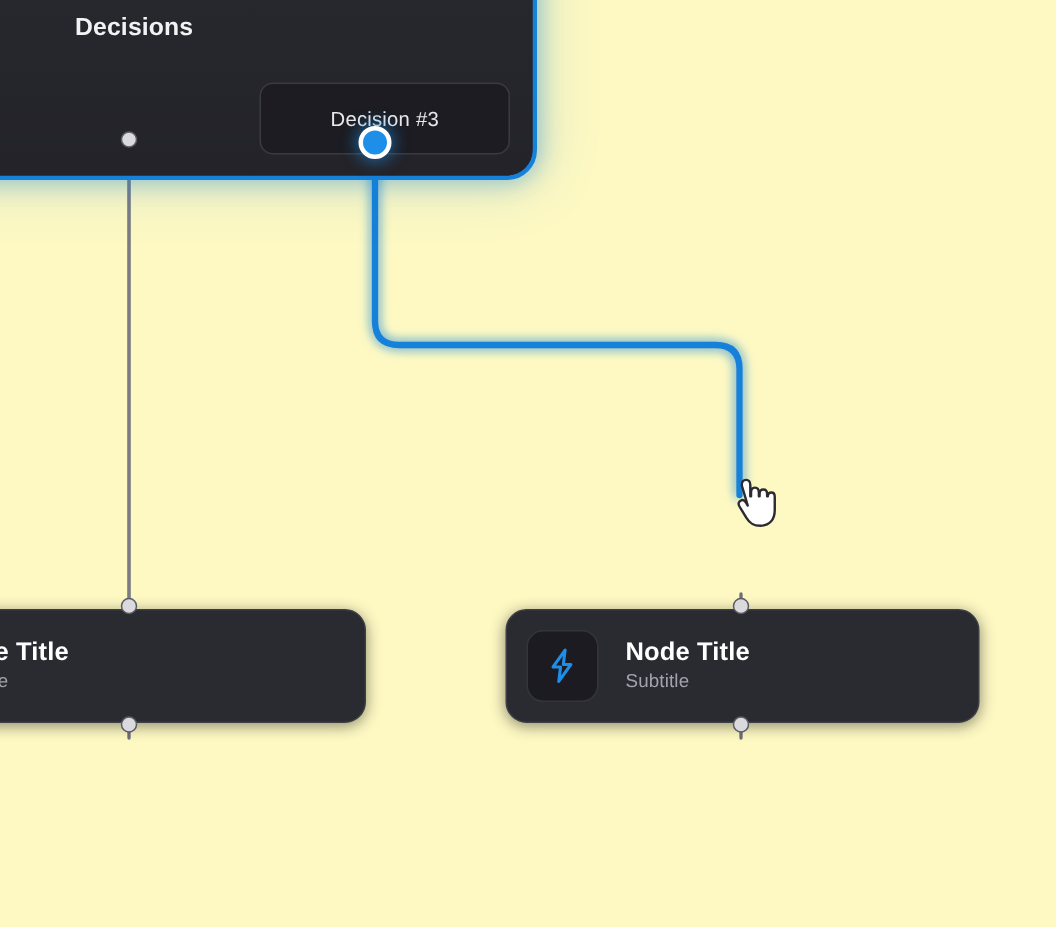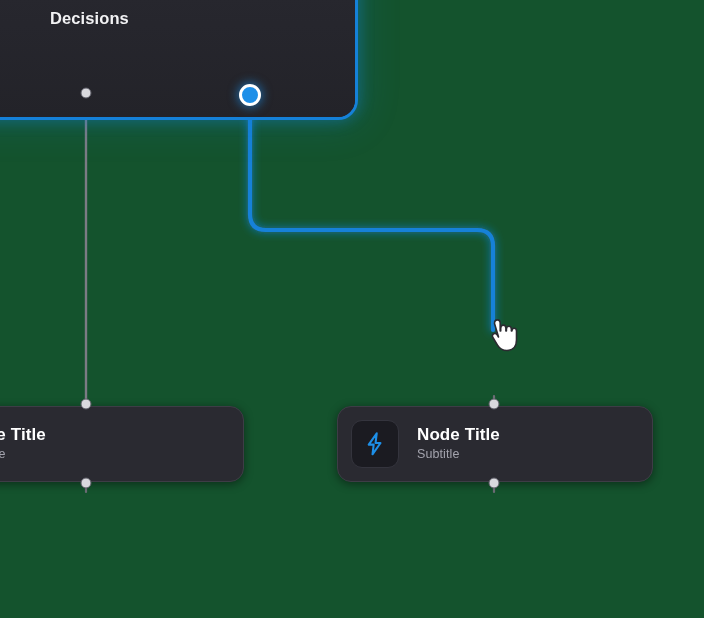--- a/index.html
+++ b/index.html
@@ -4,21 +4,21 @@
 <style>
   html, body {
     margin: 0;
     padding: 0;
     background: #0f0f13;
   }
   #canvas {
     position: relative;
     width: 704px;
     height: 618px;
-    background: #14532d;
+    background: #fef9c3;
     overflow: hidden;
     font-family: "Liberation Sans", sans-serif;
     -webkit-font-smoothing: antialiased;
   }
 
   
   .decisions-panel {
     position: absolute;
     left: -120px;
     top: -92px;
@@ -185,20 +185,21 @@
     <path d="M 250 95 L 250 214 Q 250 230 266 230 L 477 230 Q 493 230 493 246 L 493 330" fill="none" stroke="#1581d8" stroke-width="4.2" stroke-linecap="round" stroke-linejoin="round" filter="url(#blueGlow)"></path>
   </svg>
 
   <div class="decisions-panel">
     <div class="decisions-inner">
 
       <div class="panel-title">Decisions</div>
 
       <div class="decision-row">
 
+        <div class="decision-chip chip-2">Decision #3</div>
       </div>
 
     </div>
   </div>
 
   <div class="port" style="left:86px; top:93px;"></div>
   <div class="port port-active" style="left:250px; top:95px;"></div>
 
   <div class="node-card node-left">
     <div class="node-text">

